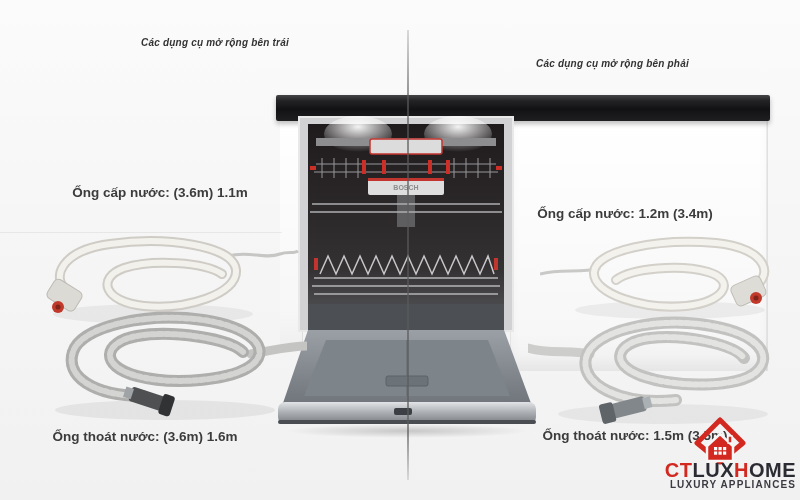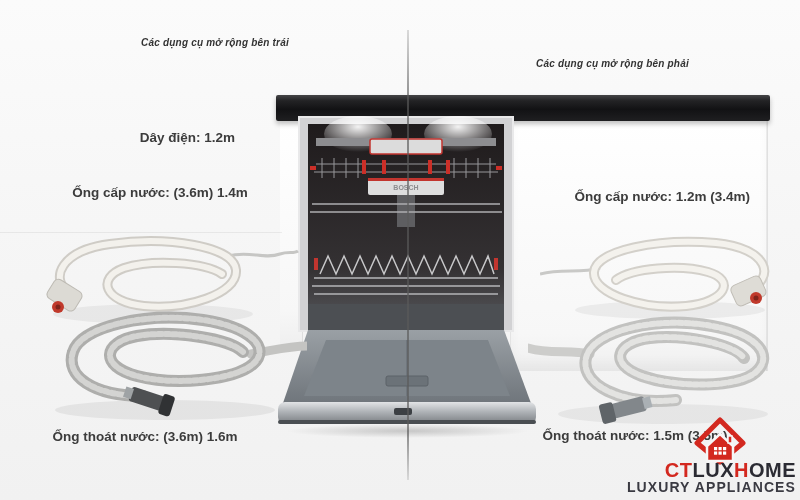--- a/index.html
+++ b/index.html
@@ -18,21 +18,21 @@
   .divider{position:absolute;left:407px;top:30px;width:2px;height:450px;
            background:linear-gradient(180deg,rgba(120,120,120,.25),rgba(90,90,90,.65) 15%,rgba(90,90,90,.65) 90%,rgba(120,120,120,.2));}
   .hose,.dw{position:absolute;}
   .floor-shadow{position:absolute;left:285px;top:424px;width:245px;height:14px;border-radius:50%;
                 background:radial-gradient(ellipse at center,rgba(0,0,0,0.18),rgba(0,0,0,0) 70%);}
   .logo{position:absolute;left:640px;top:417px;width:158px;text-align:right;}
   .logo-icon{position:absolute;right:52px;top:0;width:52px;height:48px;}
   .logo-word{position:absolute;right:2px;top:42px;font-size:20px;font-weight:bold;letter-spacing:.5px;white-space:nowrap;}
   .logo-word .red{color:#d3281f;}
   .logo-word .dark{color:#2b2b33;}
-  .logo-sub{position:absolute;right:2px;top:62px;font-size:14px;font-weight:bold;color:#3a3a42;letter-spacing:1.1px;white-space:nowrap;}
+  .logo-sub{position:absolute;right:2px;top:62px;font-size:10px;font-weight:bold;color:#3a3a42;letter-spacing:1.1px;white-space:nowrap;}
 </style>
 </head>
 <body>
 
 <div class="stage">
 
   <div class="title" style="left:60px;top:37px;width:310px;">Các dụng cụ mở rộng bên trái</div>
   <div class="title" style="left:460px;top:37px;width:305px;margin-top:21px;">Các dụng cụ mở rộng bên phải</div>
 
   <div class="panel left" style="left:280px;top:121px;width:22px;height:224px;"></div>
@@ -167,24 +167,23 @@
     <path d="M 62,58 C 42,54 20,58 0,52" fill="none" stroke="#cdcdcb" stroke-width="9" stroke-linecap="round"></path>
     <path d="M 148,104 C 92,110 52,88 58,62 C 64,34 130,20 184,30 C 230,38 246,60 228,76 C 210,92 148,92 114,80 C 80,68 88,46 122,42 C 156,38 206,48 216,62" fill="none" stroke="#c2c2c0" stroke-width="12" stroke-linecap="round"></path>
     <path d="M 148,104 C 92,110 52,88 58,62 C 64,34 130,20 184,30 C 230,38 246,60 228,76 C 210,92 148,92 114,80 C 80,68 88,46 122,42 C 156,38 206,48 216,62" fill="none" stroke="#e3e3e1" stroke-width="6" stroke-dasharray="4 3" stroke-linecap="round"></path>
     <g transform="rotate(-14 100 112)">
       <rect x="84" y="104" width="34" height="15" rx="3" fill="#82878b"></rect>
       <rect x="72" y="102" width="14" height="20" rx="3" fill="#5f6468"></rect>
       <rect x="116" y="106" width="8" height="11" fill="#aab0b4"></rect>
     </g>
   </svg>
 
-  <div class="spec-label" style="left:75px;top:130px;width:225px;">Dây điện: 1.2m</div>
-  <div class="spec-label" style="left:35px;top:185px;width:250px;">Ống cấp nước: (3.6m) 1.4m</div>
+  <div class="spec-label" style="left:35px;top:185px;width:250px;">Ống cấp nước: (3.6m) 1.1m</div>
   <div class="spec-label" style="left:20px;top:429px;width:250px;">Ống thoát nước: (3.6m) 1.6m</div>
-  <div class="spec-label" style="left:500px;top:189px;width:250px;text-align:right;">Ống cấp nước: 1.2m (3.4m)</div>
+  <div class="spec-label" style="left:500px;top:206px;width:250px;">Ống cấp nước: 1.2m (3.4m)</div>
   <div class="spec-label" style="left:510px;top:428px;width:250px;">Ống thoát nước: 1.5m (3.5m)</div>
 
   <div class="divider"></div>
 
   <div class="logo">
     <svg class="logo-icon" viewBox="0 0 52 48">
       <polygon points="26,3 49,26 26,45 3,26" fill="none" stroke="#d3281f" stroke-width="5" stroke-linejoin="round"></polygon>
       <path d="M 13,29 L 26,17 L 39,29 L 39,44 L 13,44 Z" fill="#d3281f" stroke="#f6f6f6" stroke-width="2.5" stroke-linejoin="round"></path>
       <rect x="34" y="19" width="4" height="7" fill="#d3281f" stroke="#f6f6f6" stroke-width="1.5"></rect>
       <g fill="#ffffff">

